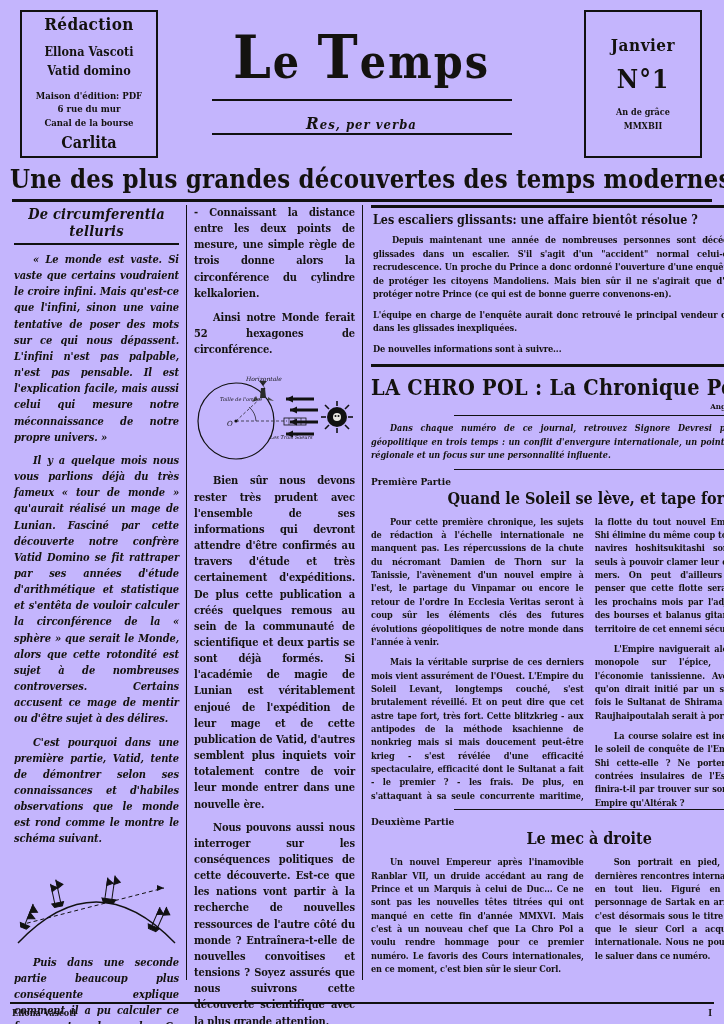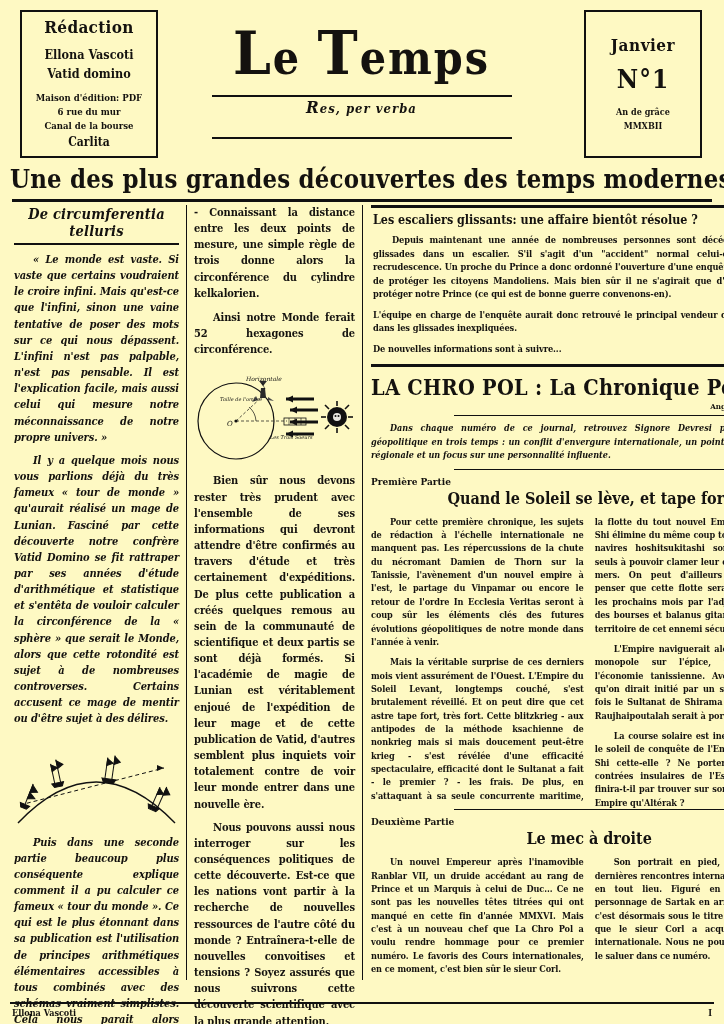--- a/index.html
+++ b/index.html
@@ -5,49 +5,49 @@
   html,body{margin:0;padding:0;}
   body{
     width:724px;height:1024px;overflow:hidden;
     background:#e9e7e1;
     font-family:"DejaVu Serif", serif;
     color:#14120f;
   }
   .paper{
     position:relative;width:724px;height:1024px;box-sizing:border-box;
     padding:10px 10px 0 10px;
-    background:#fef9c3;
+    background:#c4b5fd;
   }
   .gothic{font-family:"DejaVu Serif", serif;font-weight:bold;font-stretch:condensed;}
 
   
   .masthead{display:flex;align-items:stretch;height:148px;}
   .mh-left,.mh-right{
     border:2px solid #111;box-sizing:border-box;
     display:flex;flex-direction:column;align-items:center;justify-content:center;
     text-align:center;
   }
   .mh-left{width:138px;margin-left:10px;padding:6px 4px;}
   .mh-right{width:118px;margin-right:12px;padding:6px 4px;margin-left:19px;}
   .mh-center{flex:1;display:flex;flex-direction:column;align-items:center;justify-content:center;}
   .red-title{font-size:17px;font-weight:bold;letter-spacing:.3px;margin-bottom:9px;}
   .red-name{font-size:12.5px;font-weight:bold;line-height:1.5;}
   .red-addr{font-size:9.5px;line-height:1.45;margin-top:8px;}
-  .red-addr .city{font-size:12px;font-weight:bold;display:block;margin-top:1px;}
+  .red-addr .city{font-size:16px;font-weight:bold;display:block;margin-top:1px;}
   .mh-month{font-size:17px;font-weight:bold;letter-spacing:.5px;}
   .mh-num{font-size:26px;font-weight:bold;margin:9px 0 12px;letter-spacing:1px;}
   .mh-year{font-size:9px;line-height:1.5;}
   .logo{
     font-size:46px;font-weight:bold;letter-spacing:2px;line-height:1;
     white-space:nowrap;
   }
   .logo .cap{font-size:60px;}
   .rule-pair{width:300px;margin:12px 0 6px;}
   .rule-pair .r{height:2px;background:#111;}
-  .rule-pair .gap{height:40px;display:flex;align-items:flex-start;justify-content:center;}
+  .rule-pair .gap{height:32px;display:flex;align-items:flex-end;justify-content:center;}
   .motto{font-size:13px;font-style:italic;letter-spacing:1px;}
   .motto .cap{font-size:17px;}
 
   
   .banner{
     text-align:center;font-size:25.5px;font-weight:bold;letter-spacing:.2px;
     padding:6px 0 5px;white-space:nowrap;
   }
   .thick-rule{height:3px;background:#111;margin:0 2px 0 2px;}
 
@@ -156,20 +156,21 @@
   <div class="thick-rule"></div>
 
   <div class="grid">
 
     <div class="col col-a">
       <div class="sec-head gothic">De circumferentia telluris</div>
       <div class="sec-rule"></div>
 
       <p class="gothic">« Le monde est vaste. Si vaste que certains voudraient le croire infini. Mais qu'est-ce que l'infini, sinon une vaine tentative de poser des mots sur ce qui nous dépassent. L'infini n'est pas palpable, n'est pas pensable. Il est l'explication facile, mais aussi celui qui mesure notre méconnaissance de notre propre univers. »</p>
       <p class="gothic">Il y a quelque mois nous vous parlions déjà du très fameux « tour de monde » qu'aurait réalisé un mage de Lunian. Fasciné par cette découverte notre confrère Vatid Domino se fit rattraper par ses années d'étude d'arithmétique et statistique et s'entêta de vouloir calculer la circonférence de la « sphère » que serait le Monde, alors que cette rotondité est sujet à de nombreuses controverses. Certains accusent ce mage de mentir ou d'être sujet à des délires.</p>
+      <p class="gothic">C'est pourquoi dans une première partie, Vatid, tente de démontrer selon ses connaissances et d'habiles observations que le monde est rond comme le montre le schéma suivant.</p>
 
       <div class="fig">
         <svg width="165" height="92" viewBox="0 0 165 92">
           <path d="M4,88 Q82,6 161,88" stroke="#111" stroke-width="1.4" fill="none"></path>
           <path d="M6,70 L150,33" stroke="#111" stroke-width="1" fill="none" stroke-dasharray="4,3"></path>
           <path d="M150,33 l-7,-3 l0,6 z" fill="#111"></path>
           <g stroke="#111" stroke-width="1" fill="none">
             <g transform="translate(14,62) rotate(22)">
               <path d="M-5,8 l10,0 l-2,4 l-6,0 z" fill="#111"></path>
               <line x1="0" y1="8" x2="0" y2="-14"></line>

